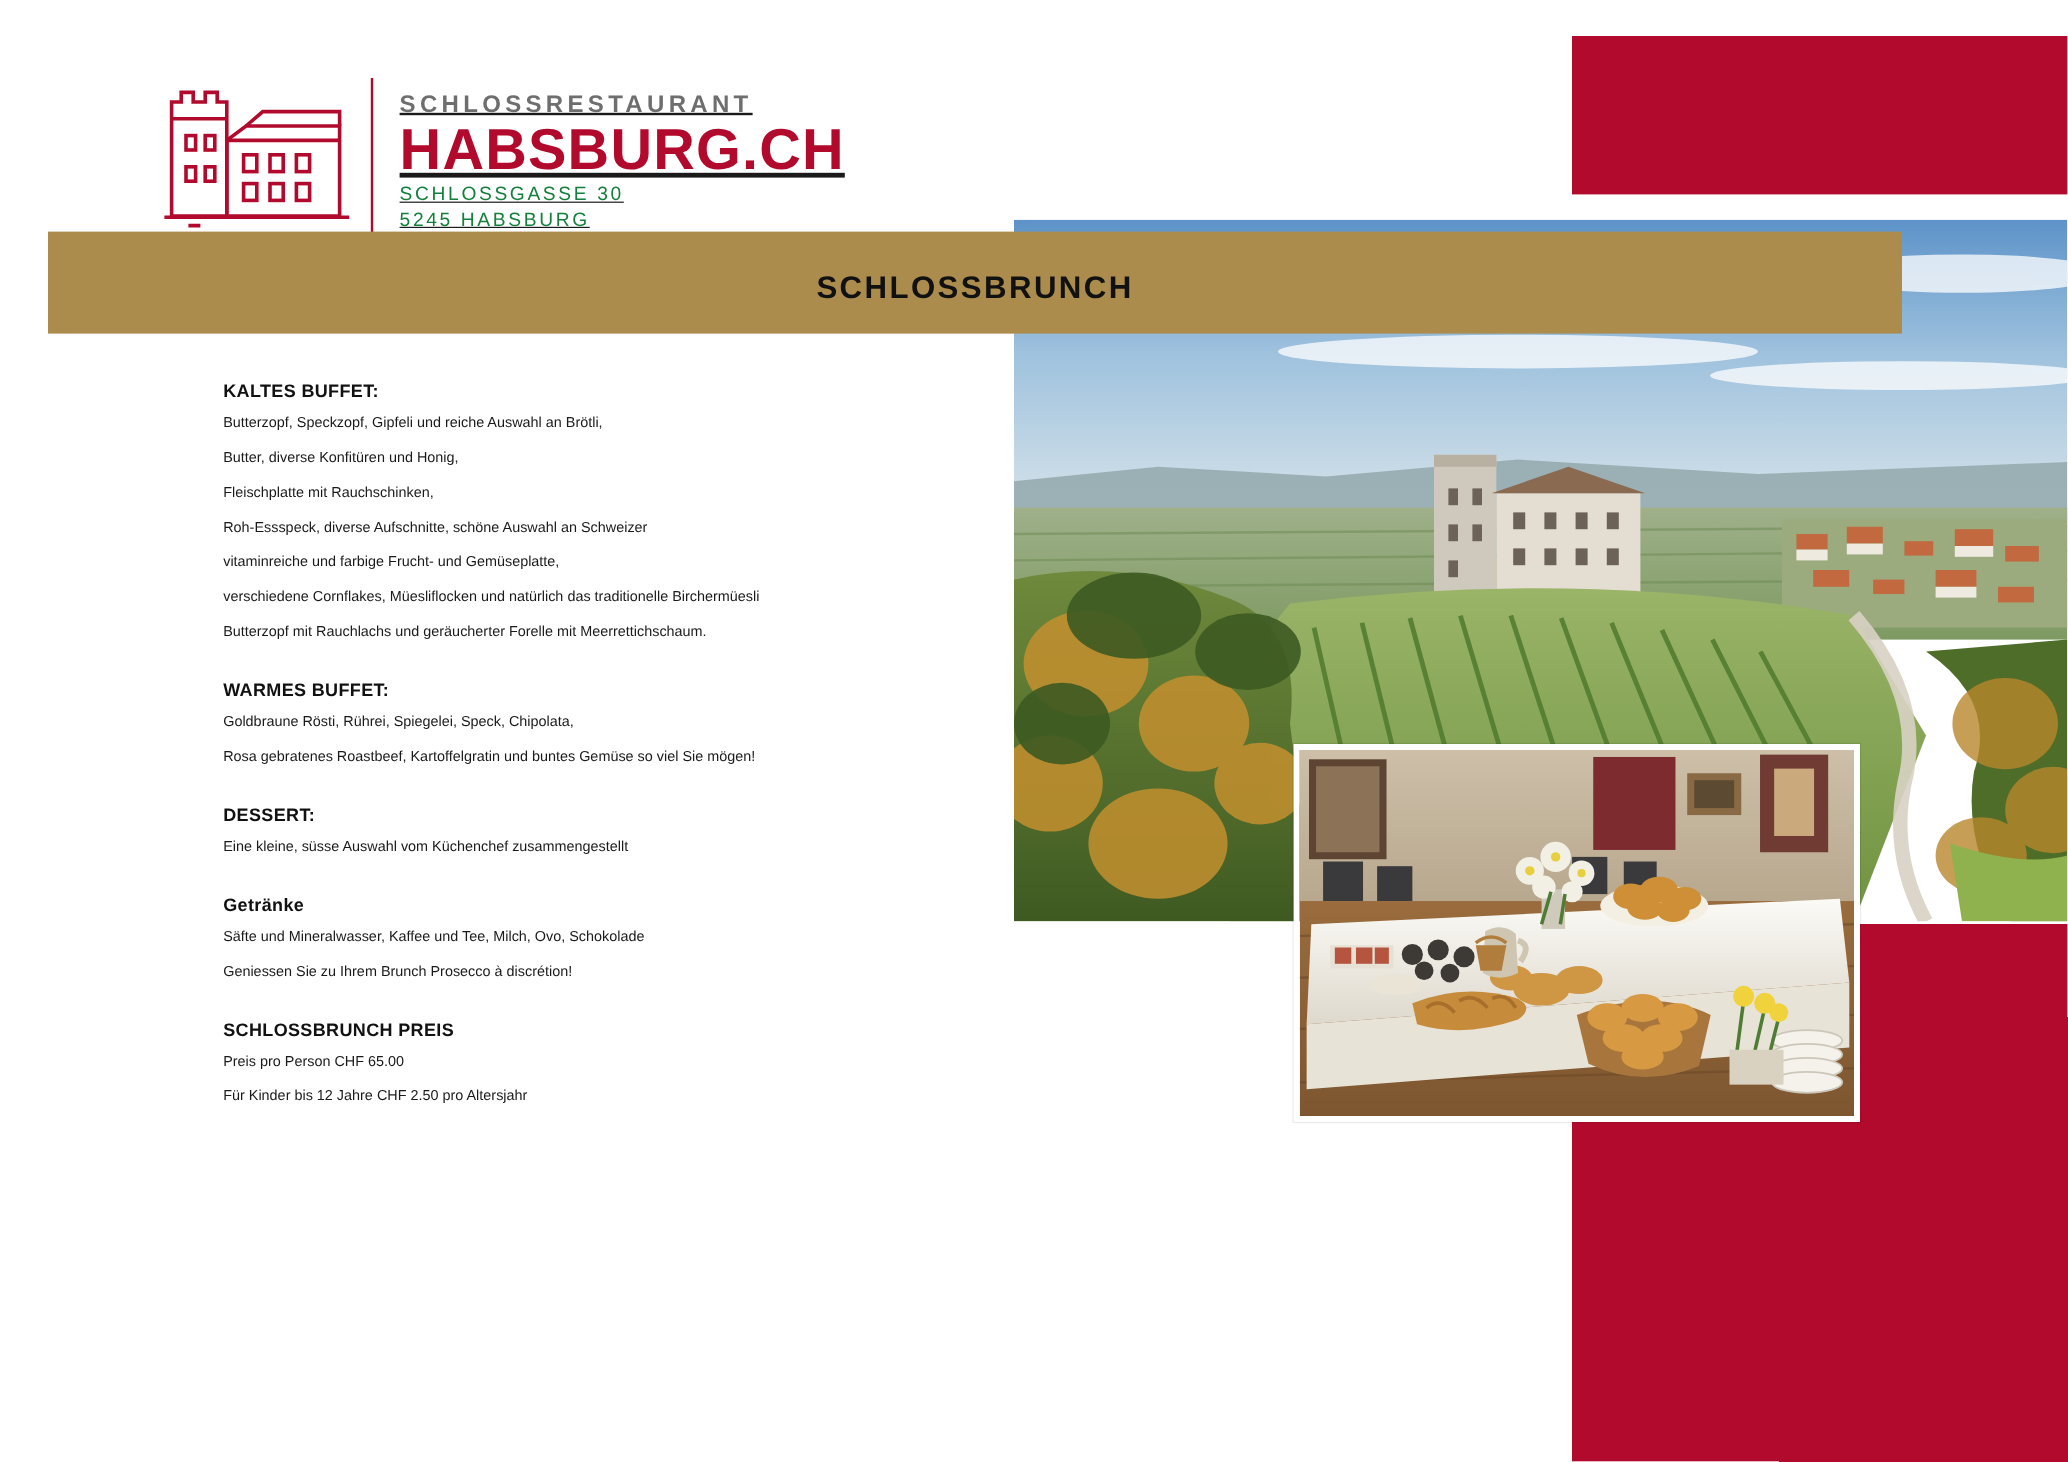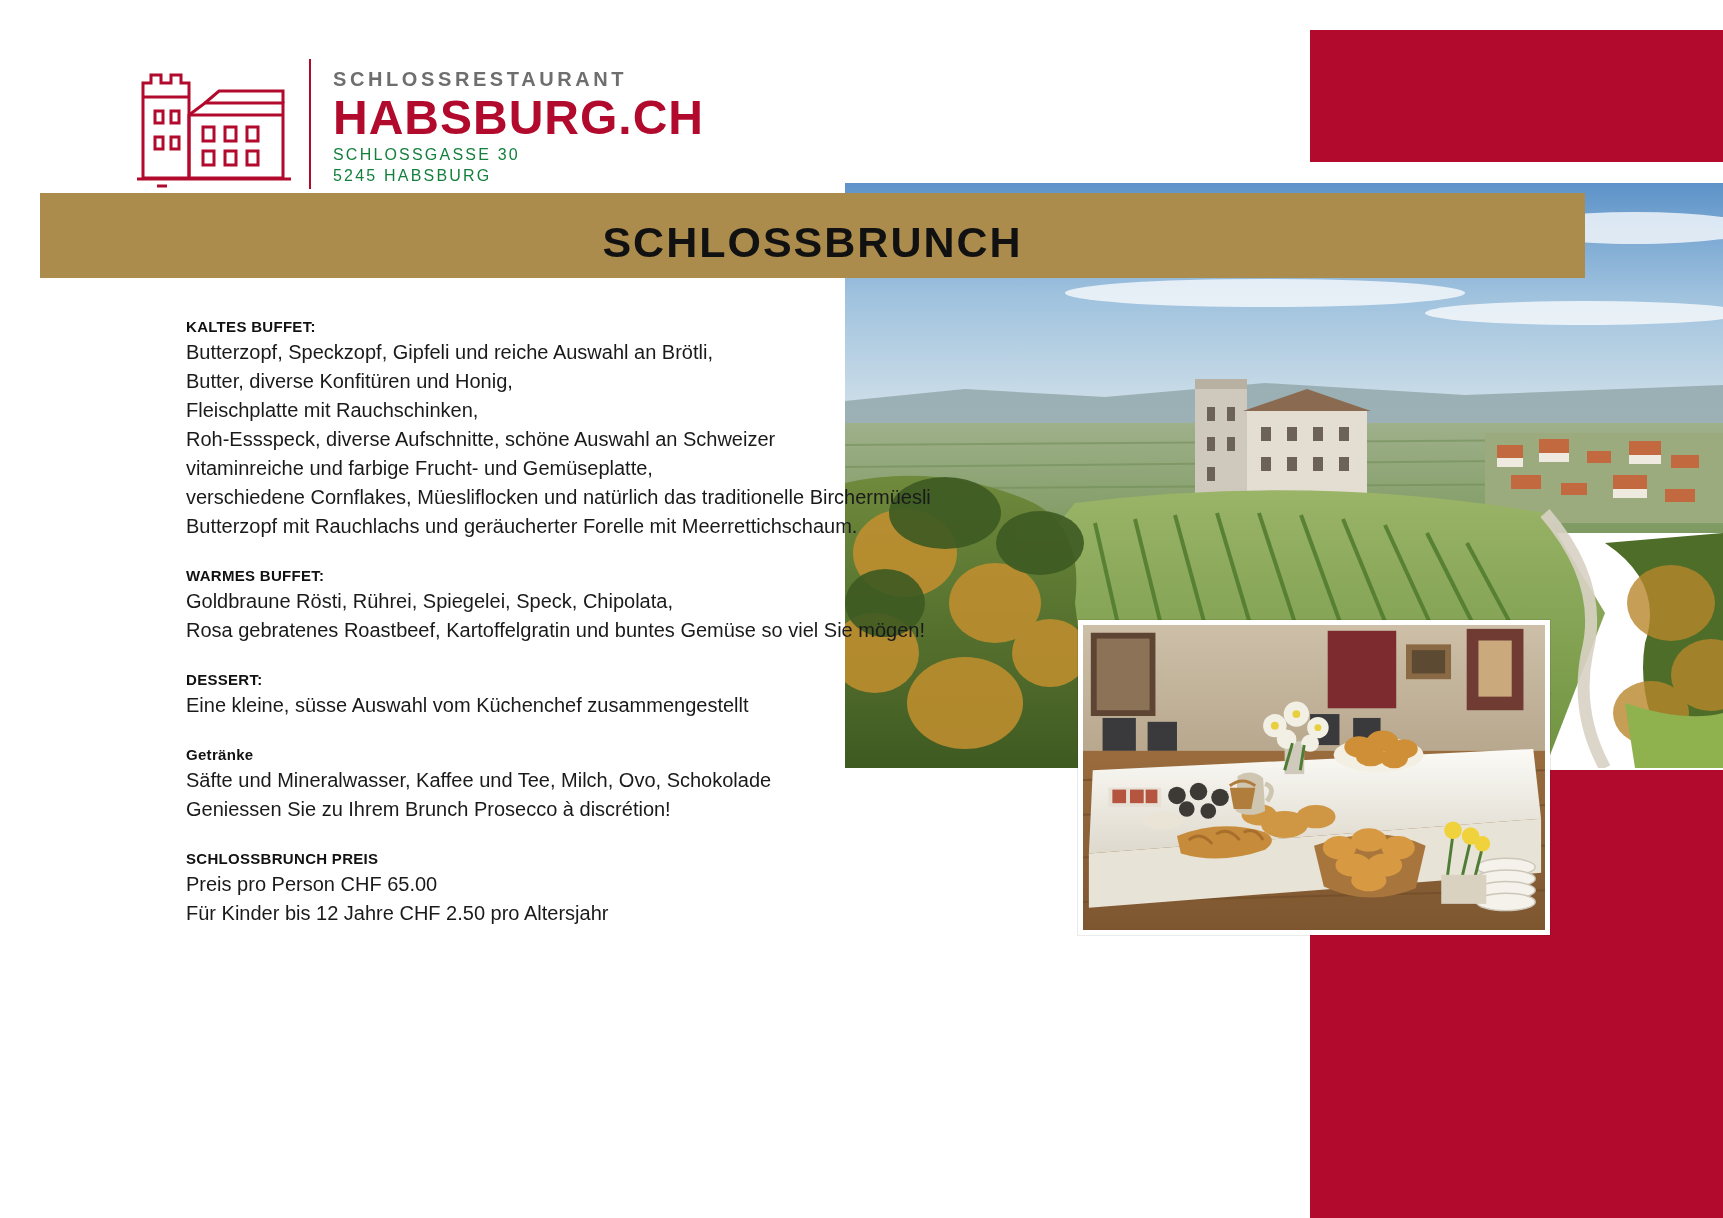--- a/index.html
+++ b/index.html
@@ -35,21 +35,22 @@
   }
 
   
   #logo-area {
     position: absolute;
     left: 133px;
     top: 50px;
     width: 640px;
     height: 145px;
     display: flex;
-    align-items: center;
+    align-items: flex-end;
+    text-decoration: underline;
   }
   #castle-mark {
     width: 170px;
     height: 140px;
     position: relative;
     flex: 0 0 auto;
   }
   #castle-mark svg { display: block; }
   #logo-divider {
     width: 2px;
@@ -92,21 +93,21 @@
     width: 1545px;
     height: 85px;
     background: #ab8c4c;
     display: flex;
     align-items: center;
     justify-content: center;
   }
   #title-text {
     font-family: "Liberation Sans", sans-serif;
     font-weight: bold;
-    font-size: 62px;
+    font-size: 37px;
     letter-spacing: 2px;
     color: #111111;
     font-variant: small-caps;
     text-transform: lowercase;
     text-align: right;
   }
   #title-text::first-letter { font-size: 1em; }
 
   
   #photo-landscape {
@@ -142,21 +143,21 @@
   .sec-head {
     font-family: "Liberation Sans", sans-serif;
     font-weight: bold;
     font-size: 15px;
     letter-spacing: 0.3px;
     color: #111111;
     margin-bottom: 3px;
   }
   .sec-line {
     font-family: "Liberation Sans", sans-serif;
-    font-size: 20px;
+    font-size: 12px;
     line-height: 29px;
     color: #1a1a1a;
     white-space: nowrap;
   }
 </style>
 </head>
 <body>
 
 <div class="red-block" id="red-top-right"></div>
 <div class="red-block" id="red-bottom-right"></div>

